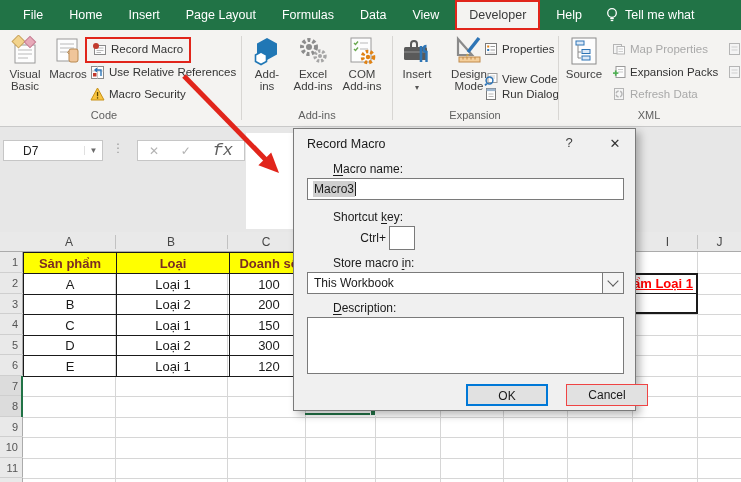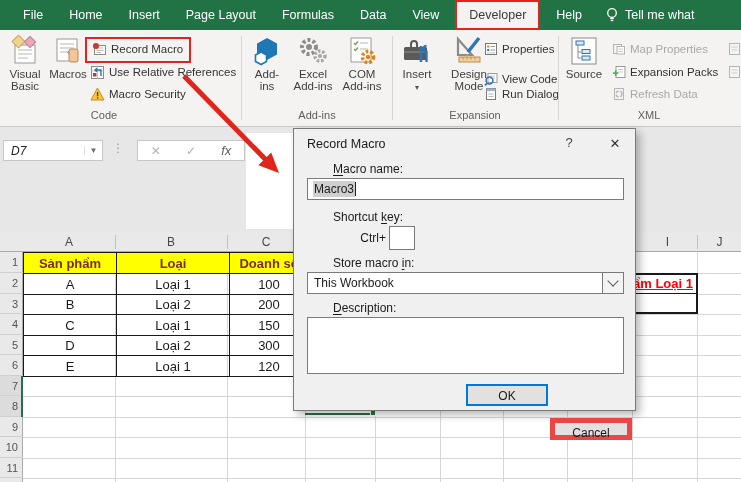--- a/index.html
+++ b/index.html
@@ -18,26 +18,26 @@
   .bigbtn{position:absolute;top:4px;text-align:center;color:#3f3f3f;line-height:12px;cursor:default;}
   .bigbtn .bicon{height:34px;display:flex;align-items:center;justify-content:center;}
   .smallbtn{position:absolute;display:flex;align-items:center;height:18px;white-space:nowrap;cursor:default;color:#333;}
   .smallbtn svg{margin-right:4px;flex:0 0 auto;}
   .smallbtn.disabled{color:#a9a9a9;}
   .redbox{position:absolute;border:2px solid #e1251b;pointer-events:none;}
   .caret-down{font-size:8px;color:#555;line-height:8px;}
   
   .midband{position:absolute;top:127px;left:0;width:741px;height:105px;background:#e7e7e7;}
   .namebox{position:absolute;left:3px;top:13px;width:100px;height:21px;background:#fff;border:1px solid #c6c6c6;box-sizing:border-box;display:flex;align-items:center;font-size:12px;color:#222;}
-  .namebox .nbtext{flex:1;padding-left:7px;font-style:italic;}
+  .namebox .nbtext{flex:1;padding-left:19px;}
   .namebox .nbdrop{width:17px;text-align:center;color:#6b6b6b;font-size:8px;border-left:1px solid #e0e0e0;}
   .dots{position:absolute;left:112px;top:14px;color:#9a9a9a;font-size:12px;}
   .fbox{position:absolute;left:137px;top:13px;width:108px;height:21px;background:#fff;border:1px solid #c6c6c6;box-sizing:border-box;display:flex;align-items:center;justify-content:space-around;font-size:12px;}
   .fbox .gly{color:#b3b3b3;}
-  .fbox .fx{color:#5f5f5f;font-family:Liberation Sans, sans-serif;font-style:italic;font-size:13px;}
+  .fbox .fx{color:#5f5f5f;font-family:Liberation Mono, monospace;font-style:italic;font-size:17px;}
   .whitestrip{position:absolute;left:246px;top:6px;width:47px;height:96px;background:#fff;}
   
   .sheet{position:absolute;top:232px;left:0;width:741px;height:250px;background:#fff;}
   .colheads{position:absolute;top:0;left:0;width:741px;height:20px;background:#e9e9e9;border-bottom:1px solid #ababab;box-sizing:border-box;z-index:3;}
   .colhead{position:absolute;top:0;height:20px;line-height:20px;text-align:center;font-size:12px;color:#474747;}
   .tick{position:absolute;top:3px;height:14px;width:1px;background:#c2c2c2;}
   .corner{position:absolute;left:0;top:0;width:23px;height:20px;border-right:1px solid #ababab;box-sizing:border-box;}
   .corner:after{content:"";position:absolute;right:3px;bottom:3px;border-left:9px solid transparent;border-bottom:9px solid #b8b8b8;}
   .rowheads{position:absolute;left:0;top:20px;width:23px;height:230px;background:#e9e9e9;border-right:1px solid #ababab;box-sizing:border-box;z-index:3;}
   .rowhead{position:absolute;left:0;width:23px;text-align:right;padding-right:5px;box-sizing:border-box;font-size:11px;color:#545454;border-bottom:1px solid #cfcfcf;}
@@ -65,21 +65,21 @@
   .caretline{width:1px;height:14px;background:#222;}
   .ctrlrow{position:absolute;left:40px;top:97px;width:52px;height:24px;line-height:24px;text-align:right;}
   .ctrlbox{position:absolute;left:95px;top:97px;width:26px;height:24px;background:#fff;border:1px solid #7a7a7a;box-sizing:border-box;}
   .dropdown{position:absolute;left:13px;top:143px;width:317px;height:22px;background:#fff;border:1px solid #7a7a7a;box-sizing:border-box;display:flex;align-items:center;}
   .dropdown .dval{flex:1;padding-left:6px;}
   .dropdown .dbtn{width:20px;height:100%;border-left:1px solid #7a7a7a;background:#f4f4f4;display:flex;align-items:center;justify-content:center;}
   .chev{width:7px;height:7px;border-right:1.6px solid #5a5a5a;border-bottom:1.6px solid #5a5a5a;transform:rotate(45deg);margin-top:-4px;}
   .descbox{position:absolute;left:13px;top:188px;width:317px;height:57px;background:#fff;border:1px solid #7a7a7a;box-sizing:border-box;}
   .dlg-btn{position:absolute;top:255px;width:82px;height:22px;background:#e1e1e1;text-align:center;line-height:20px;box-sizing:border-box;font-size:12px;cursor:default;}
   .btn-ok{left:172px;border:2px solid #0078d7;}
-  .btn-cancel{left:256px;border:5px solid #ef4444;margin-top:34px;}
+  .btn-cancel{left:272px;border:1px solid #ef4444;}
   
   .arrow{position:absolute;left:172px;top:66px;width:125px;height:120px;z-index:9;pointer-events:none;}
 </style>
 </head>
 <body>
 
 <div class="app">
 
   <div class="tabbar">
     <div class="tab">File</div>

